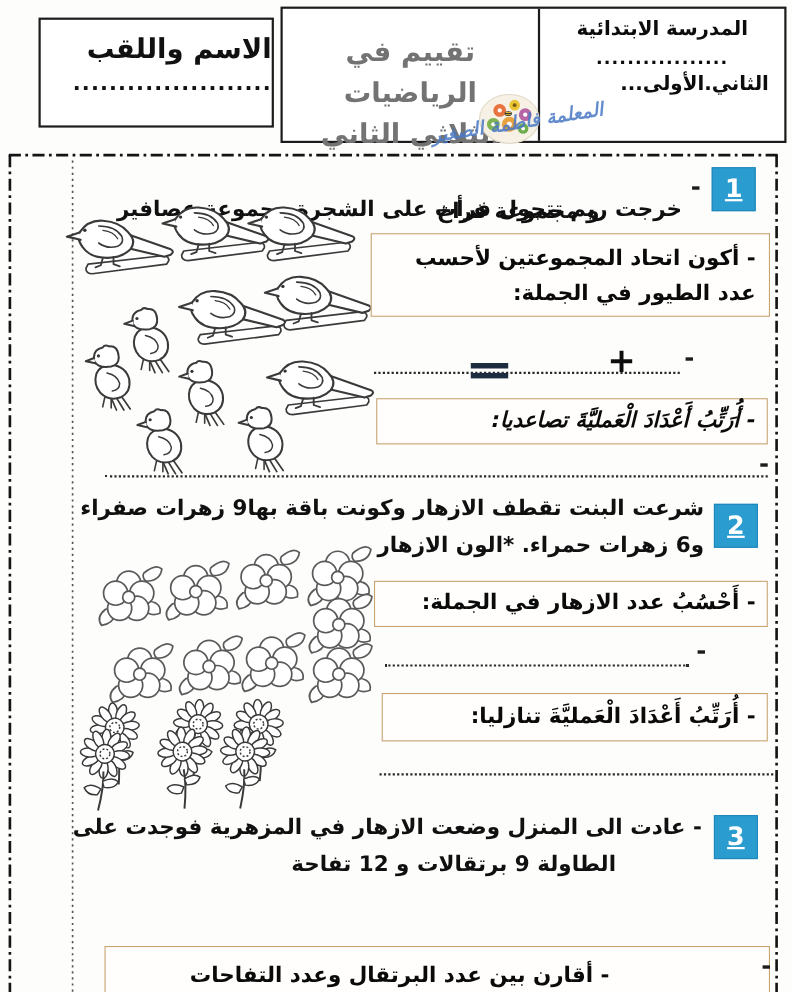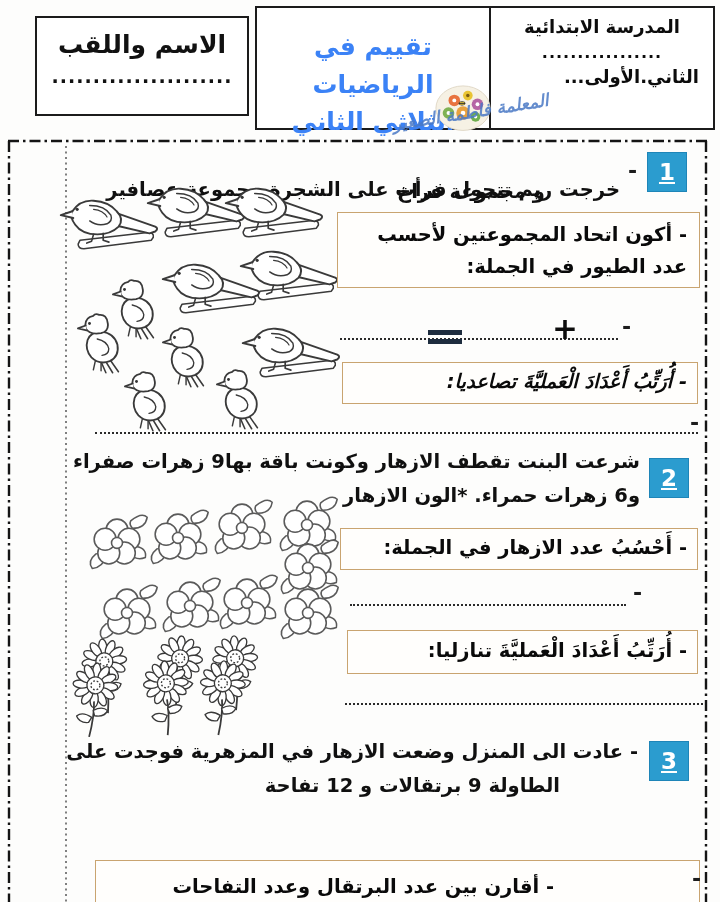--- a/index.html
+++ b/index.html
@@ -1,24 +1,24 @@
 <!DOCTYPE html>
 <html lang="ar"><head>
 <meta charset="utf-8">
 <style>
   html,body{margin:0;padding:0;background:#ffffff;}
   body{font-family:"DejaVu Sans",sans-serif;}
   #page{position:relative;width:720px;height:902px;background:#fdfdfc;overflow:hidden;direction:ltr;}
 
   
-  .name-box{position:absolute;left:35px;top:16px;width:210px;height:96px;border:2px solid #1b1b1b;background:#fff;direction:rtl;text-align:center;}
+  .name-box{position:absolute;left:35px;top:16px;width:210px;height:96px;border:2px solid #1b1b1b;background:#fff;direction:rtl;}
   .name-label{margin-top:12px;font-size:25px;font-weight:600;color:#111;}
   .name-dots{margin-top:6px;font-size:19px;font-weight:bold;letter-spacing:1px;color:#111;}
   .head-table{position:absolute;left:255px;top:6px;width:456px;height:120px;border:2px solid #1b1b1b;display:flex;background:#fff;}
-  .cell-title{flex:0 0 232px;direction:rtl;text-align:center;padding-top:20px;font-size:25px;font-weight:bold;line-height:1.5;color:#3b82f6;}
+  .cell-title{flex:0 0 232px;direction:rtl;text-align:center;padding-top:20px;font-size:25px;font-weight:bold;line-height:1.5;color:#737373;}
   .cell-school{flex:1;border-left:2px solid #1b1b1b;direction:rtl;text-align:center;padding-top:8px;font-size:18px;font-weight:bold;color:#0c0c0c;}
   .school-dots{font-size:16px;letter-spacing:1px;margin-top:6px;}
   .school-year{margin-top:4px;text-align:right;padding-right:14px;}
   .clipart{position:absolute;left:434px;top:84px;width:58px;height:48px;z-index:6;}
   .watermark{position:absolute;left:368px;top:102px;width:205px;transform:rotate(-9deg);color:#4a79c5;font-size:17px;font-weight:bold;font-style:italic;direction:rtl;text-align:center;opacity:.85;z-index:7;}
 
   
   .badge{position:absolute;width:38px;height:38px;background:#2b9ccf;border:1px solid #1e85b8;color:#fff;display:flex;align-items:center;justify-content:center;font-size:23px;font-weight:bold;z-index:4;}
   .badge span{text-decoration:underline;}
   .extext{position:absolute;direction:rtl;text-align:right;font-weight:bold;font-size:19.5px;color:#101010;white-space:nowrap;}

